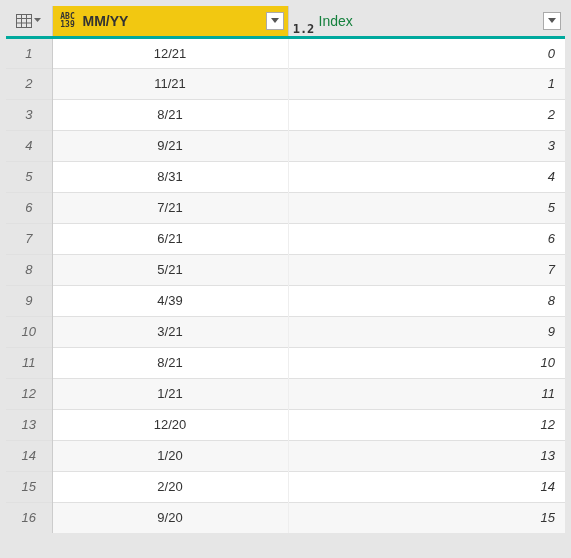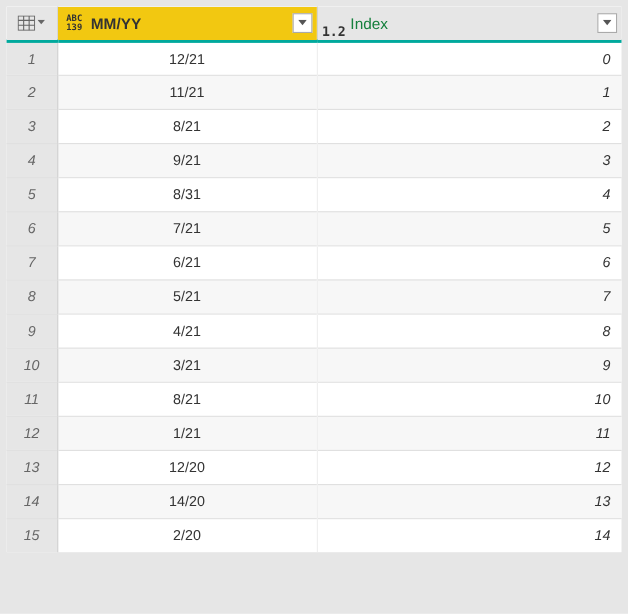--- a/index.html
+++ b/index.html
@@ -221,21 +221,21 @@
           <td class="cell-text">6/21</td>
           <td class="cell-num">6</td>
         </tr>
         <tr>
           <td class="rownum">8</td>
           <td class="cell-text">5/21</td>
           <td class="cell-num">7</td>
         </tr>
         <tr>
           <td class="rownum">9</td>
-          <td class="cell-text">4/21</td>
+          <td class="cell-text">4/39</td>
           <td class="cell-num">8</td>
         </tr>
         <tr>
           <td class="rownum">10</td>
           <td class="cell-text">3/21</td>
           <td class="cell-num">9</td>
         </tr>
         <tr>
           <td class="rownum">11</td>
           <td class="cell-text">8/21</td>
@@ -246,23 +246,28 @@
           <td class="cell-text">1/21</td>
           <td class="cell-num">11</td>
         </tr>
         <tr>
           <td class="rownum">13</td>
           <td class="cell-text">12/20</td>
           <td class="cell-num">12</td>
         </tr>
         <tr>
           <td class="rownum">14</td>
-          <td class="cell-text">14/20</td>
+          <td class="cell-text">1/20</td>
           <td class="cell-num">13</td>
         </tr>
         <tr>
           <td class="rownum">15</td>
           <td class="cell-text">2/20</td>
           <td class="cell-num">14</td>
+        </tr>
+        <tr>
+          <td class="rownum">16</td>
+          <td class="cell-text">9/20</td>
+          <td class="cell-num">15</td>
         </tr>
       </tbody>
   </table>
 </div>
 
 </body></html>

